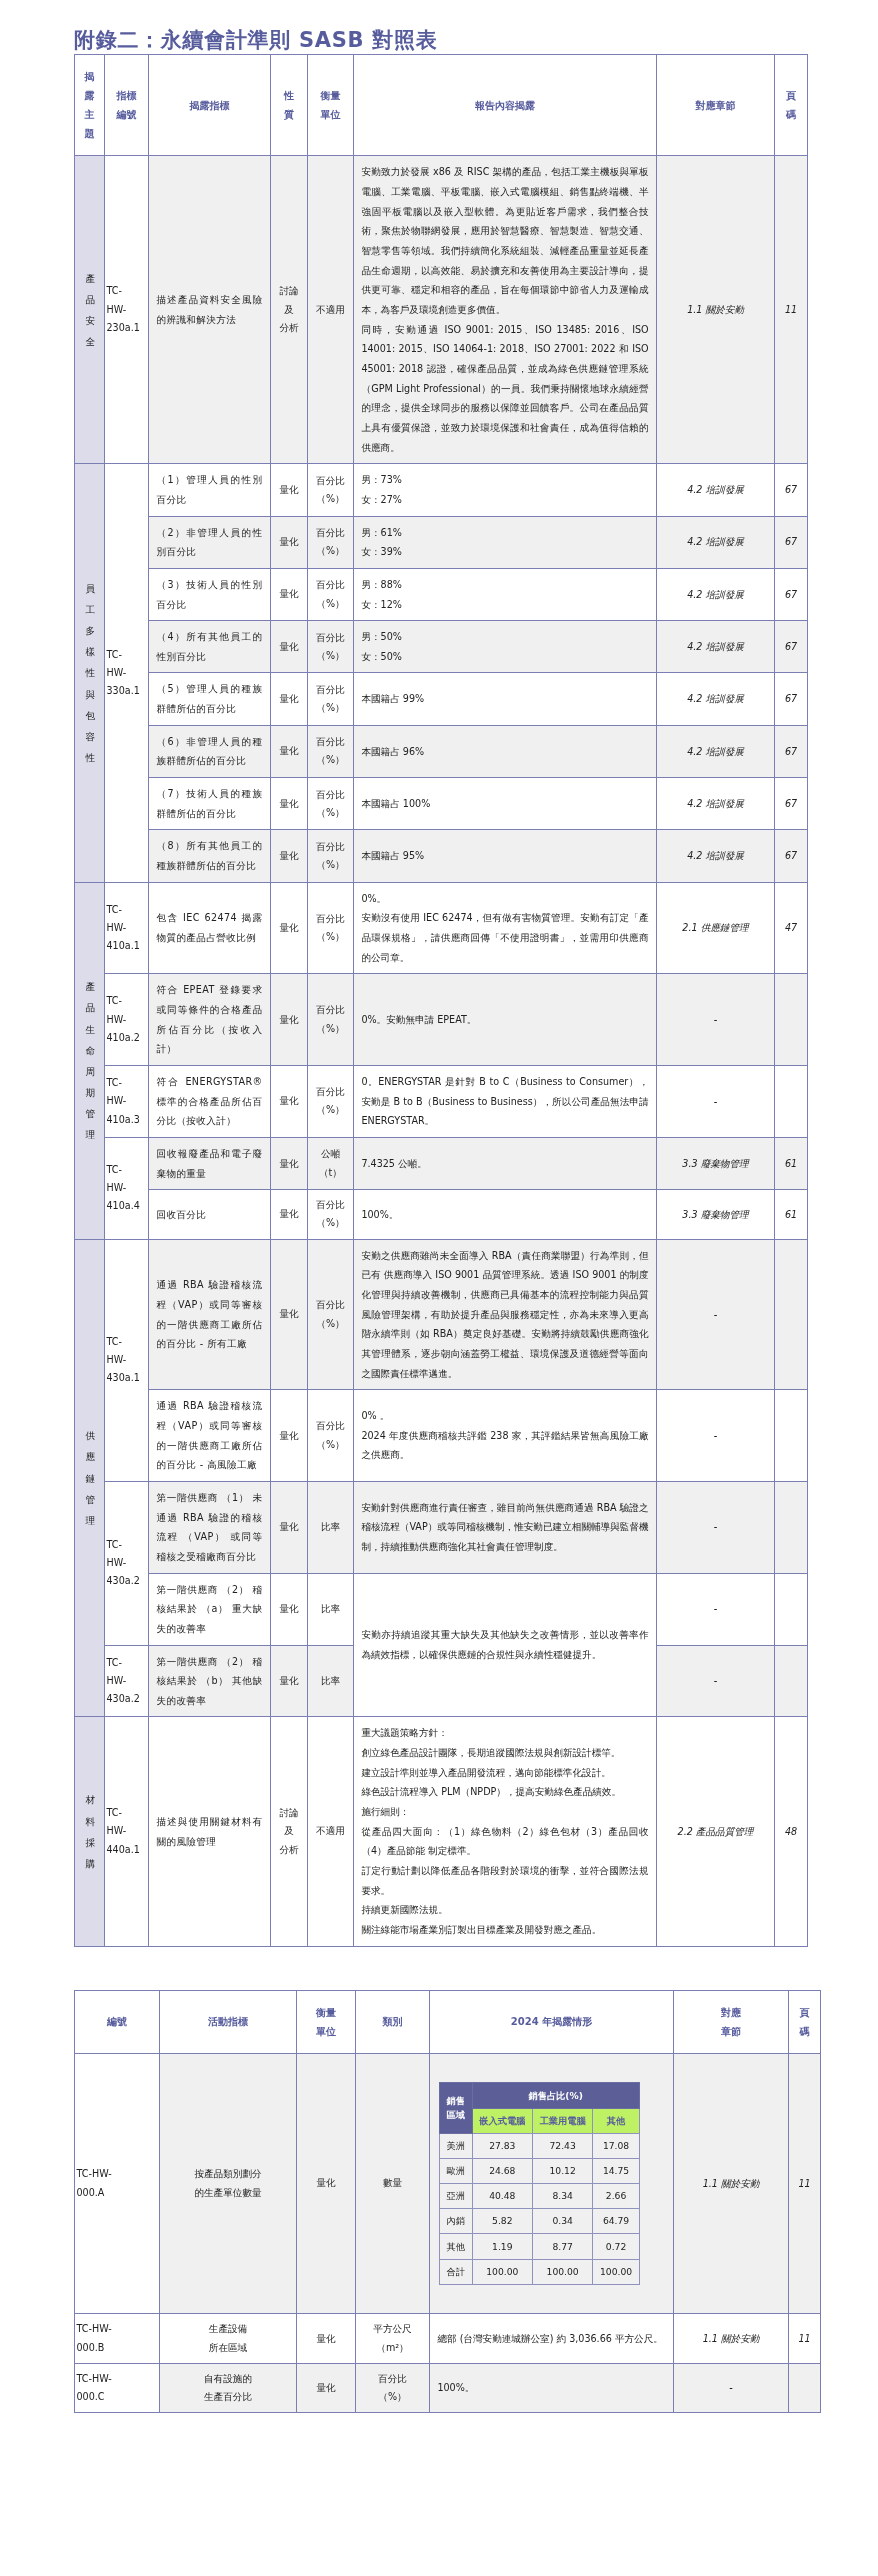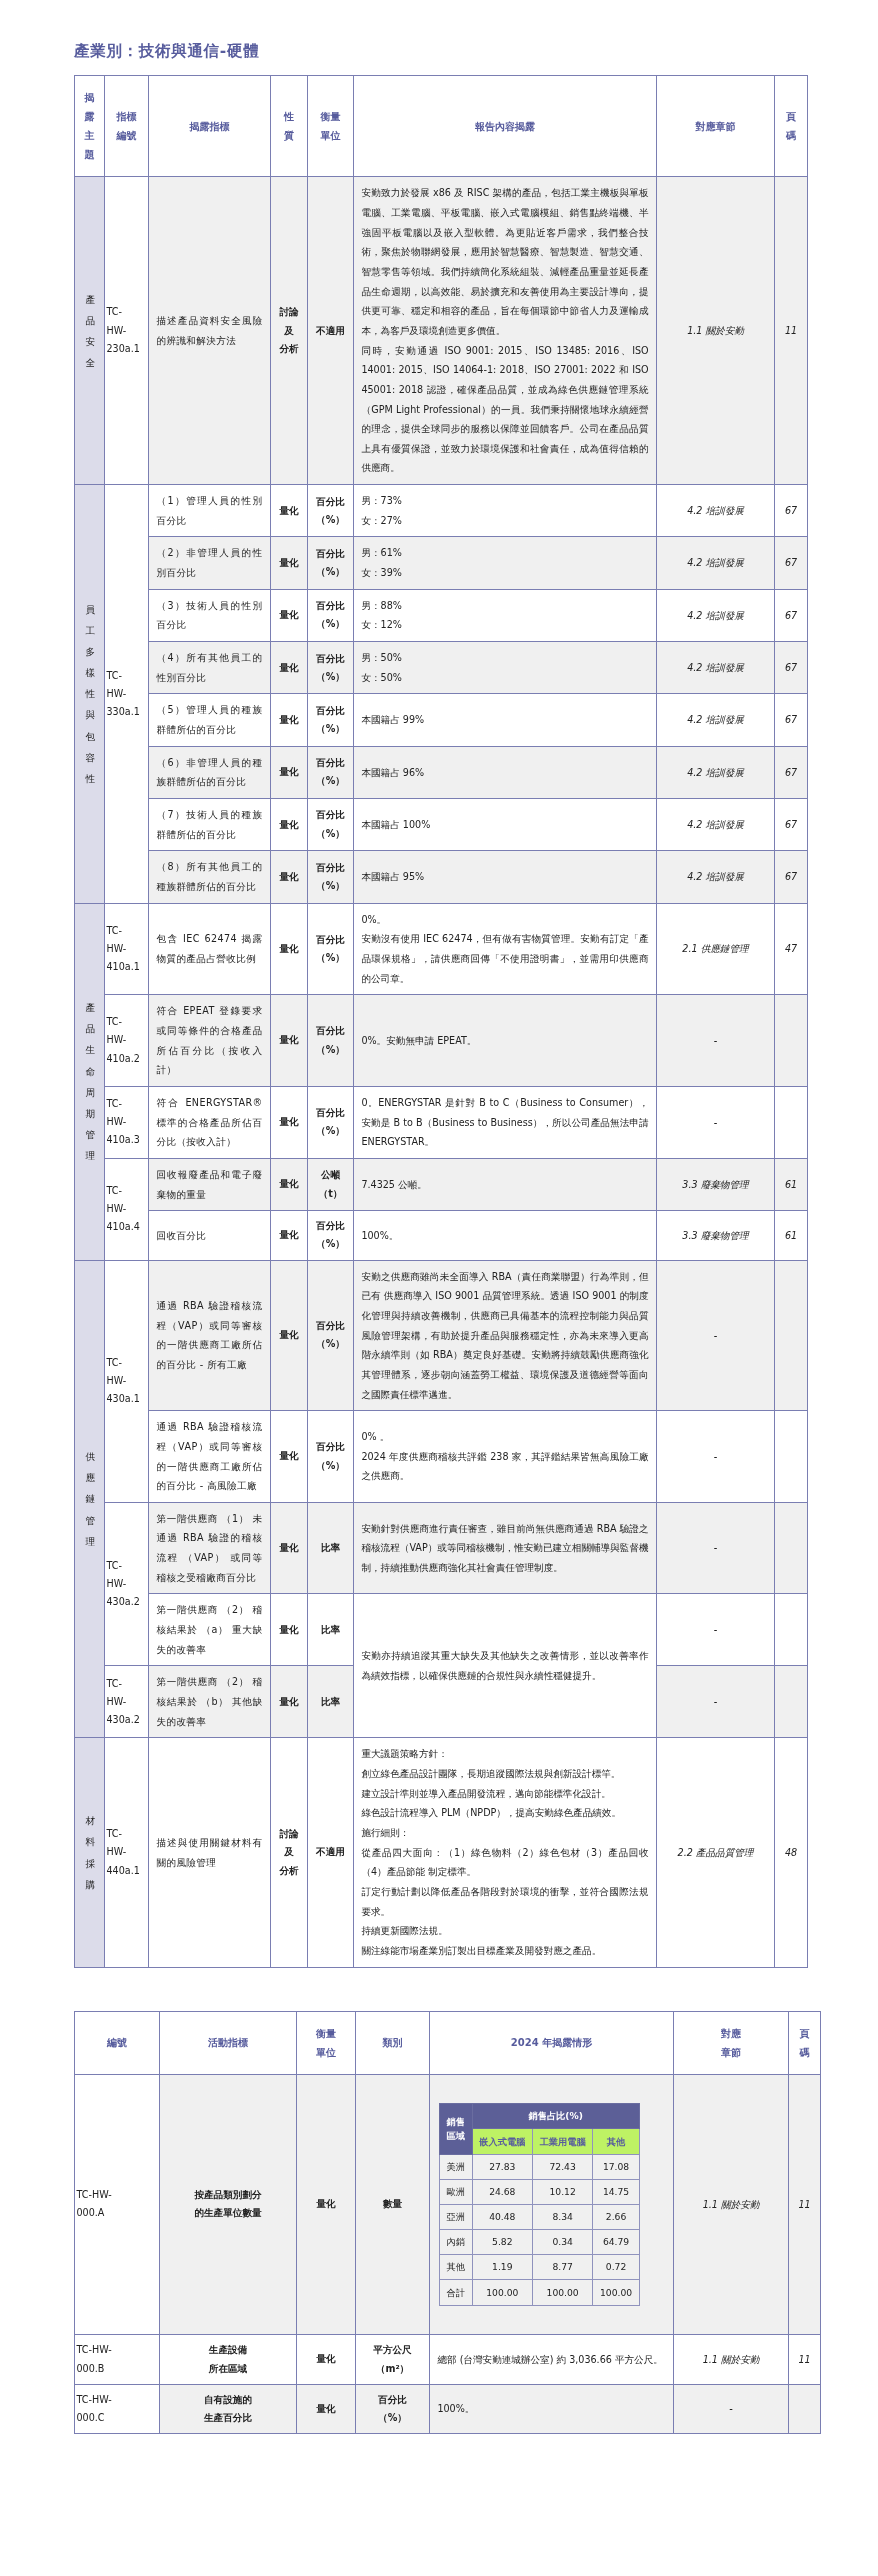--- a/index.html
+++ b/index.html
@@ -11,34 +11,34 @@
   table.sasb.main{width:734px;}
   table.sasb.bottom{width:746px;margin-top:43px;}
   .sasb th,.sasb td{border:0.7px solid #7a7eb2;white-space:pre-line;vertical-align:middle;}
   .sasb th{color:#575c9d;font-weight:bold;background:#fff;font-size:10px;text-align:center;padding:12px 3px;line-height:1.9;}
   .sasb td{font-size:9.6px;line-height:2.05;padding:6px 7.4px;background:#fff;}
   .sasb tr.alt td{background:#f0f0f0;}
   .sasb td.theme{background:#dcdcea !important;text-align:center;padding:7.4px 0.7px;}
   .vtext{display:inline-block;width:1.15em;word-break:break-all;line-height:2.2;text-align:right;color:#222;}
   .sasb td.code{background:#ffffff !important;text-align:left;line-height:1.9;padding:6px 1.5px;}
   .sasb td.metric{text-align:justify;letter-spacing:0.4px;}
-  .sasb td.nature,.sasb td.unit{text-align:center;line-height:1.9;padding:6px 3px;font-weight:bold;}
+  .sasb td.nature,.sasb td.unit{text-align:center;line-height:1.9;padding:6px 3px;}
   .sasb td.report{text-align:justify;margin-top:31px;}
   .sasb td.section,.sasb td.page{text-align:center;font-style:italic;}
   table.sales{border-collapse:collapse;margin:3px 0 3px 1.5px;padding-left:20px;}
   .sales th,.sales td{border:0.7px solid #8f92bd;font-size:9.2px;padding:5.2px 6.7px;text-align:center;white-space:pre-line;line-height:1.5;}
   .sales th.dark{background:#5c5f97;color:#ffffff;font-weight:bold;border-color:#6a6da0;}
   .sales th.sub{background:#bef264;color:#575c9d;font-weight:bold;}
   .sales td{background:#ffffff;color:#222;}
 </style>
 </head>
 <body>
 
 <div class="page">
-  <div class="subtitle">產業別：技術與通信-硬體</div>
+  <div class="title">附錄二：永續會計準則 SASB 對照表</div>
 
   <table class="sasb main">
     <colgroup>
       <col style="width:30px">
         <col style="width:44px">
         <col style="width:122px">
         <col style="width:37px">
       <col style="width:46px">
         <col style="width:303px">
         <col style="width:118px">

